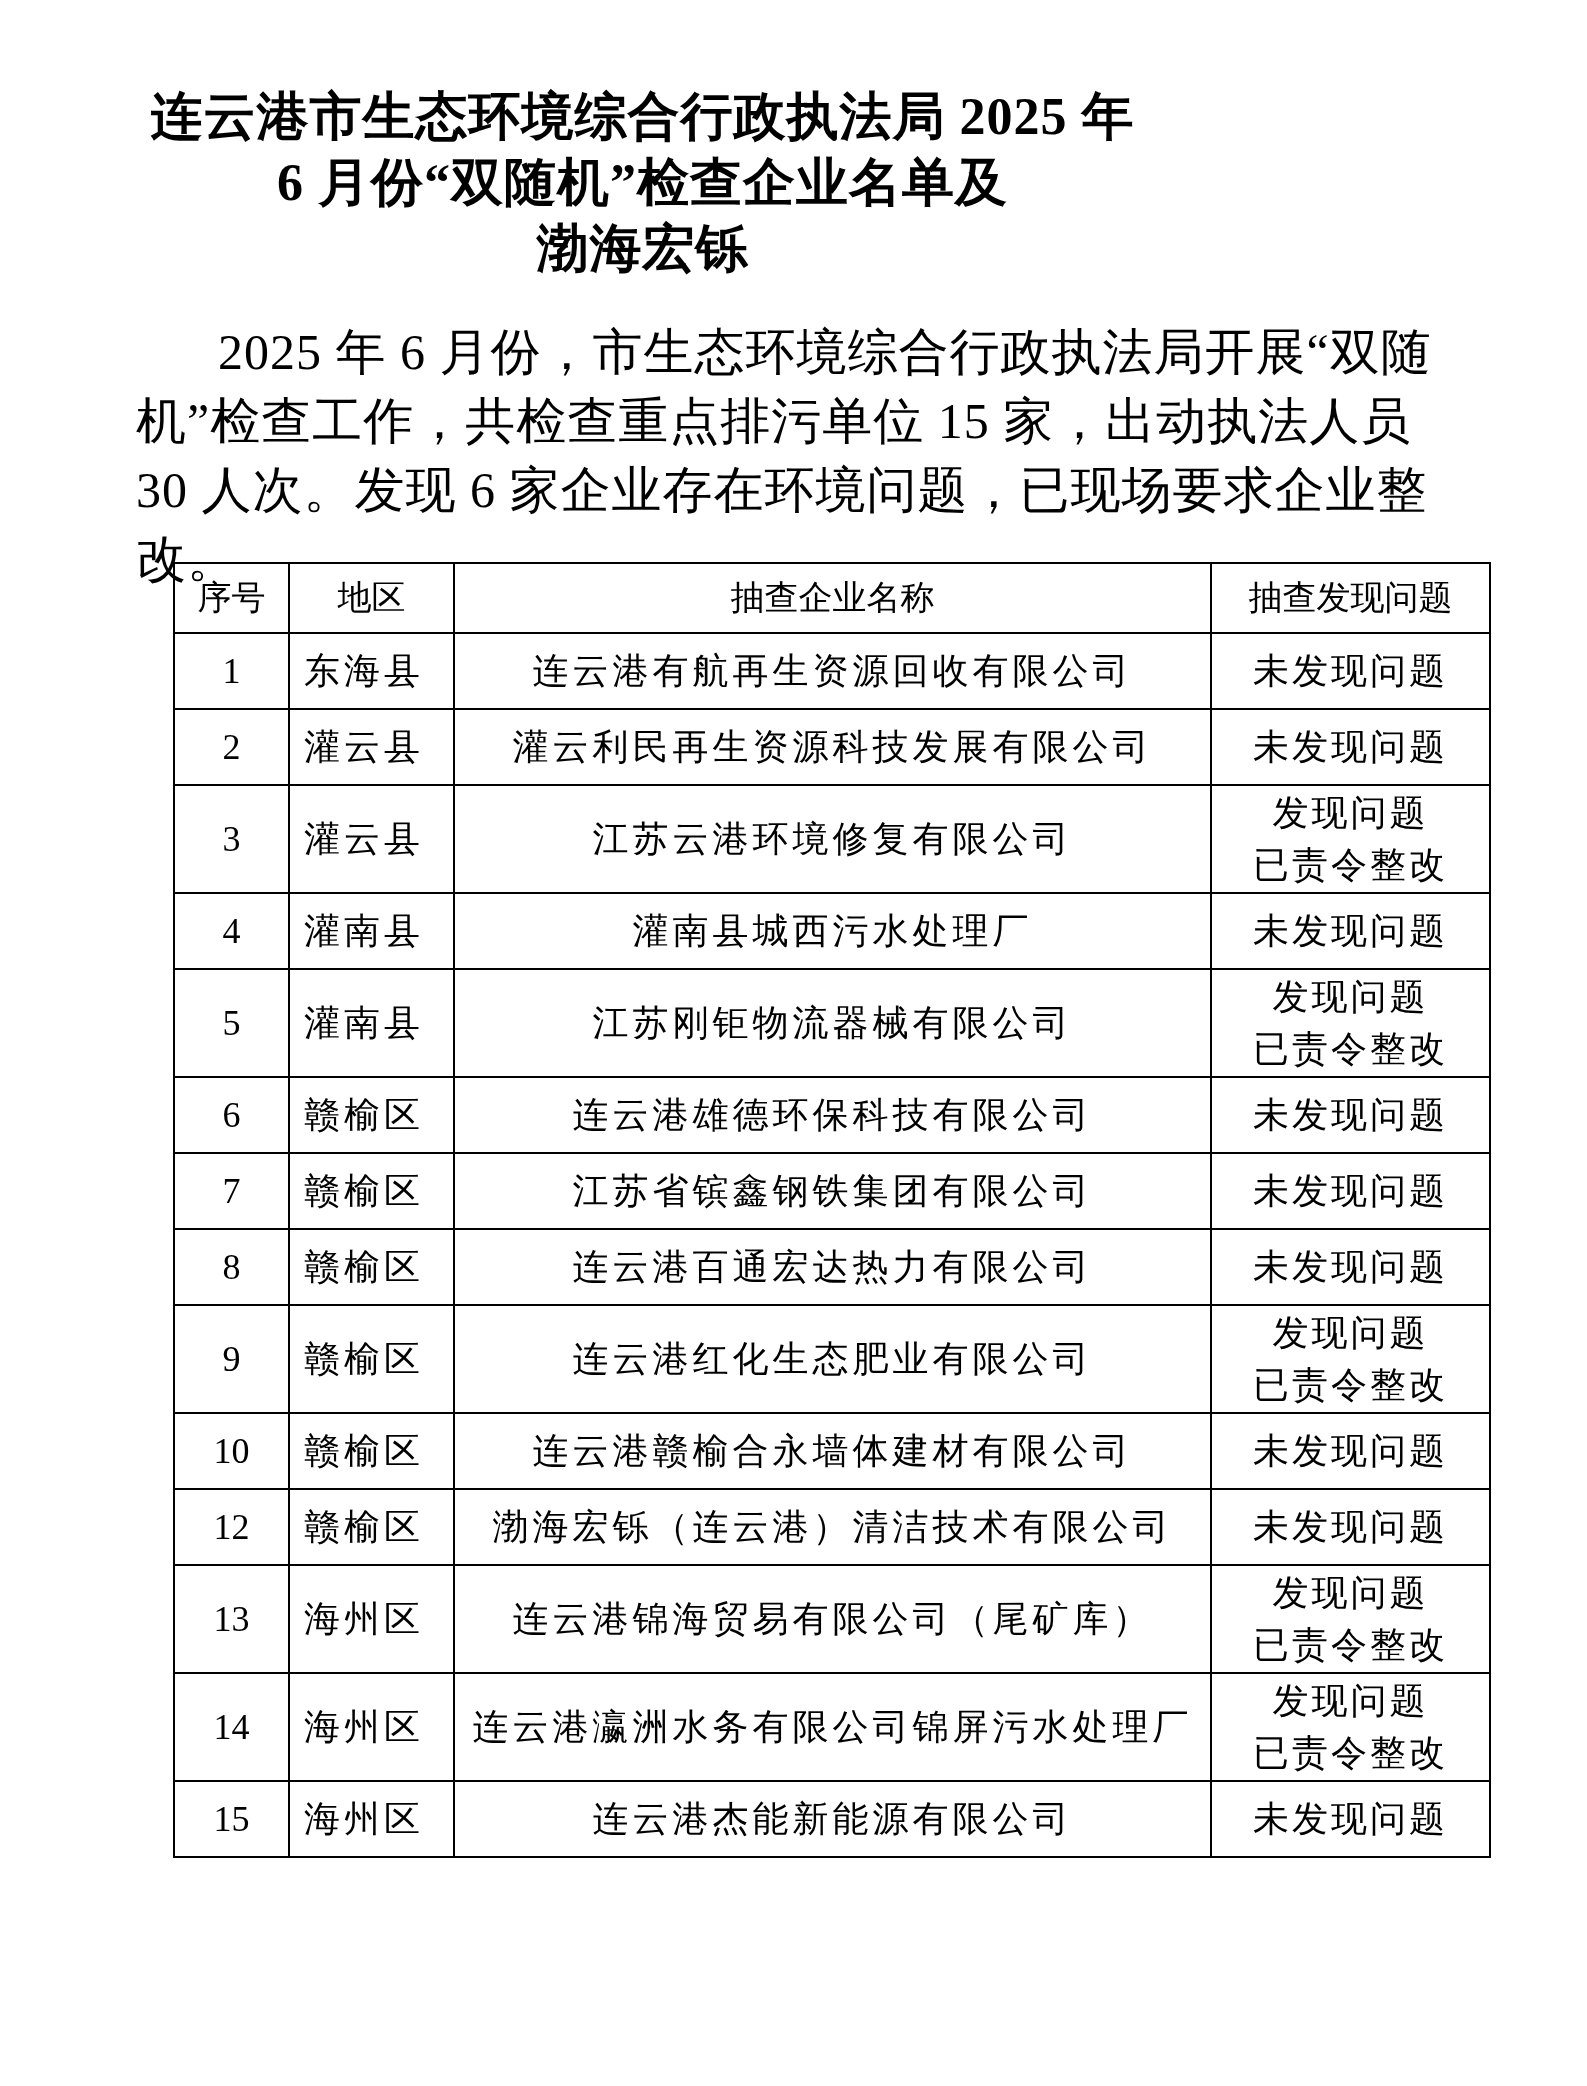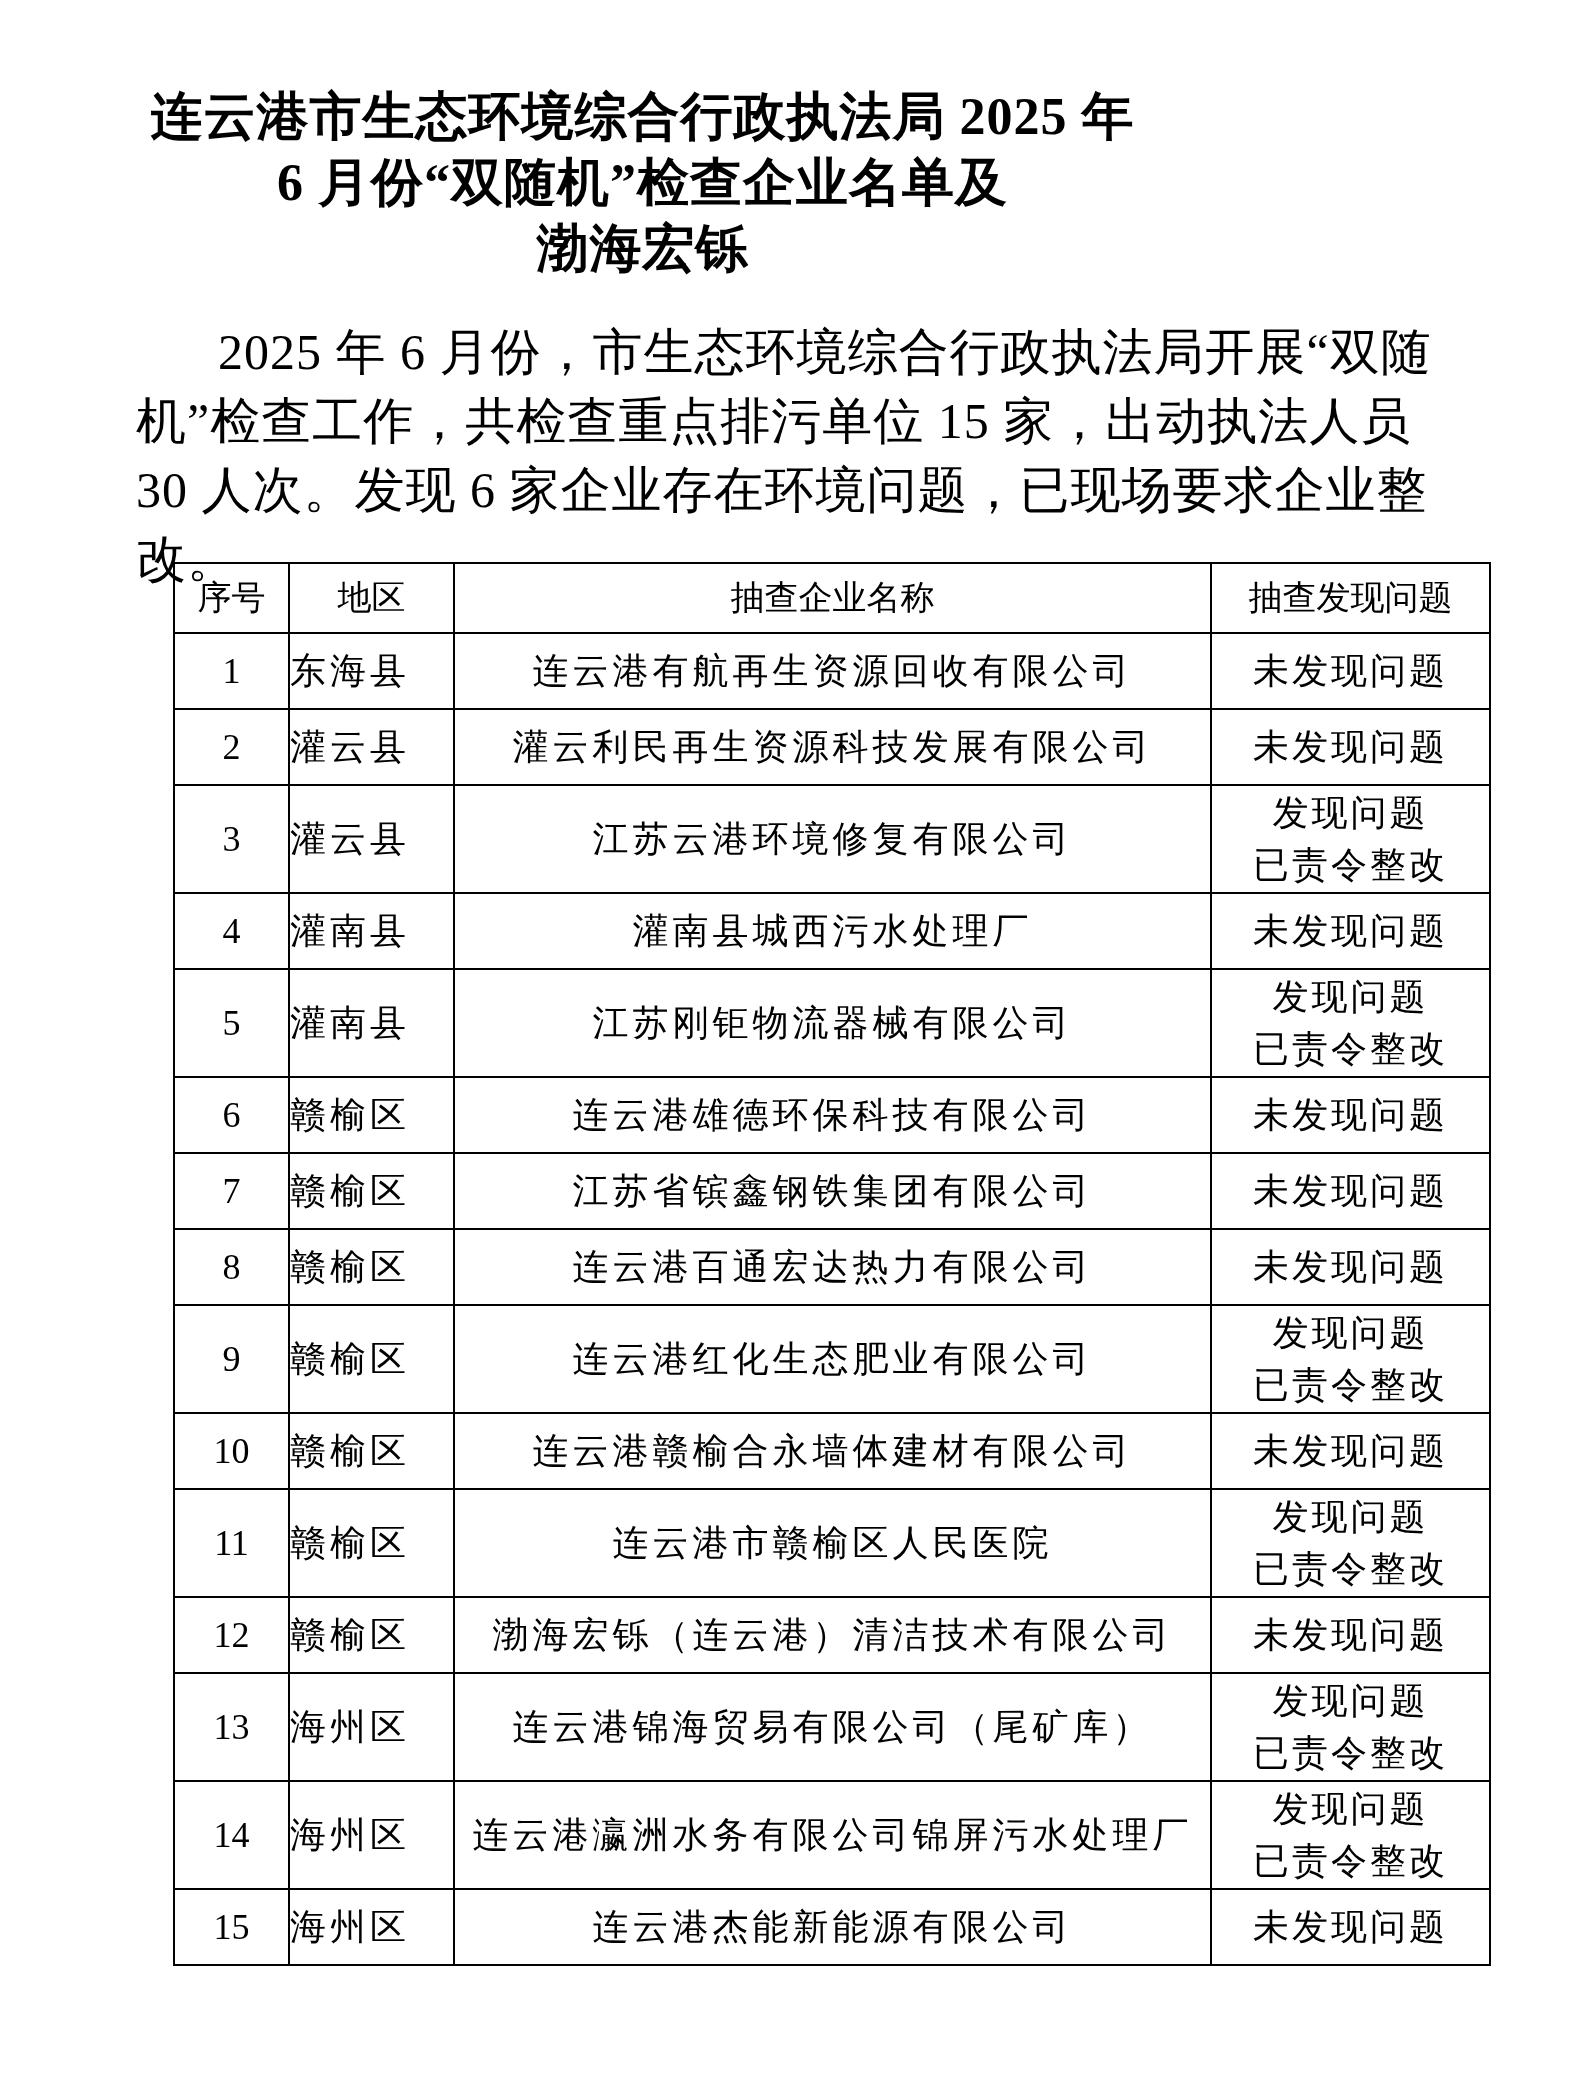--- a/index.html
+++ b/index.html
@@ -5,21 +5,21 @@
   html, body { margin: 0; padding: 0; background: #ffffff; }
   body { width: 1587px; height: 2086px; position: relative; font-family: "Liberation Serif", "DejaVu Serif", serif; color: #000; }
   .title { position: absolute; left: 0; width: 1285px; text-align: center; font-weight: bold; font-size: 52px; line-height: 66px; top: 84px; letter-spacing: 1px; }
   .title div { height: 66px; }
   .para { position: absolute; left: 136px; width: 1320px; top: 318px; font-size: 50px; line-height: 69px; letter-spacing: 1px; }
   .para .indent { display: inline-block; width: 82px; }
   table { position: absolute; left: 173px; top: 562px; border-collapse: collapse; table-layout: fixed; width: 1316px; }
   td, th { border: 2px solid #000; font-size: 36px; padding: 0; vertical-align: middle; font-weight: normal; }
   th { height: 68px; font-family: "DejaVu Sans", sans-serif; font-size: 34px; }
   td.num { text-align: center; }
-  td.region { text-align: left; padding-left: 0; letter-spacing: 4px; }
+  td.region { text-align: left; padding-left: 14px; letter-spacing: 4px; }
   td.name { text-align: center; padding-left: 0; letter-spacing: 4px; margin-top: 36px; }
   td.result { text-align: center; letter-spacing: 3px; line-height: 52px; }
   tr.r1 td { height: 74px; }
   tr.r2 td { height: 106px; }
 </style>
 </head>
 <body>
 
 <div class="title">
   <div>连云港市生态环境综合行政执法局 2025 年</div>
@@ -121,29 +121,20 @@
         </td>
       </tr>
       <tr class="r1">
         <td class="num">10</td>
         <td class="region">赣榆区</td>
         <td class="name">连云港赣榆合永墙体建材有限公司</td>
         <td class="result">
           <div>未发现问题</div>
         </td>
       </tr>
-      <tr class="r2">
-        <td class="num">11</td>
-        <td class="region">赣榆区</td>
-        <td class="name">连云港市赣榆区人民医院</td>
-        <td class="result">
-          <div>发现问题</div>
-          <div>已责令整改</div>
-        </td>
-      </tr>
       <tr class="r1">
         <td class="num">12</td>
         <td class="region">赣榆区</td>
         <td class="name">渤海宏铄（连云港）清洁技术有限公司</td>
         <td class="result">
           <div>未发现问题</div>
         </td>
       </tr>
       <tr class="r2">
         <td class="num">13</td>

